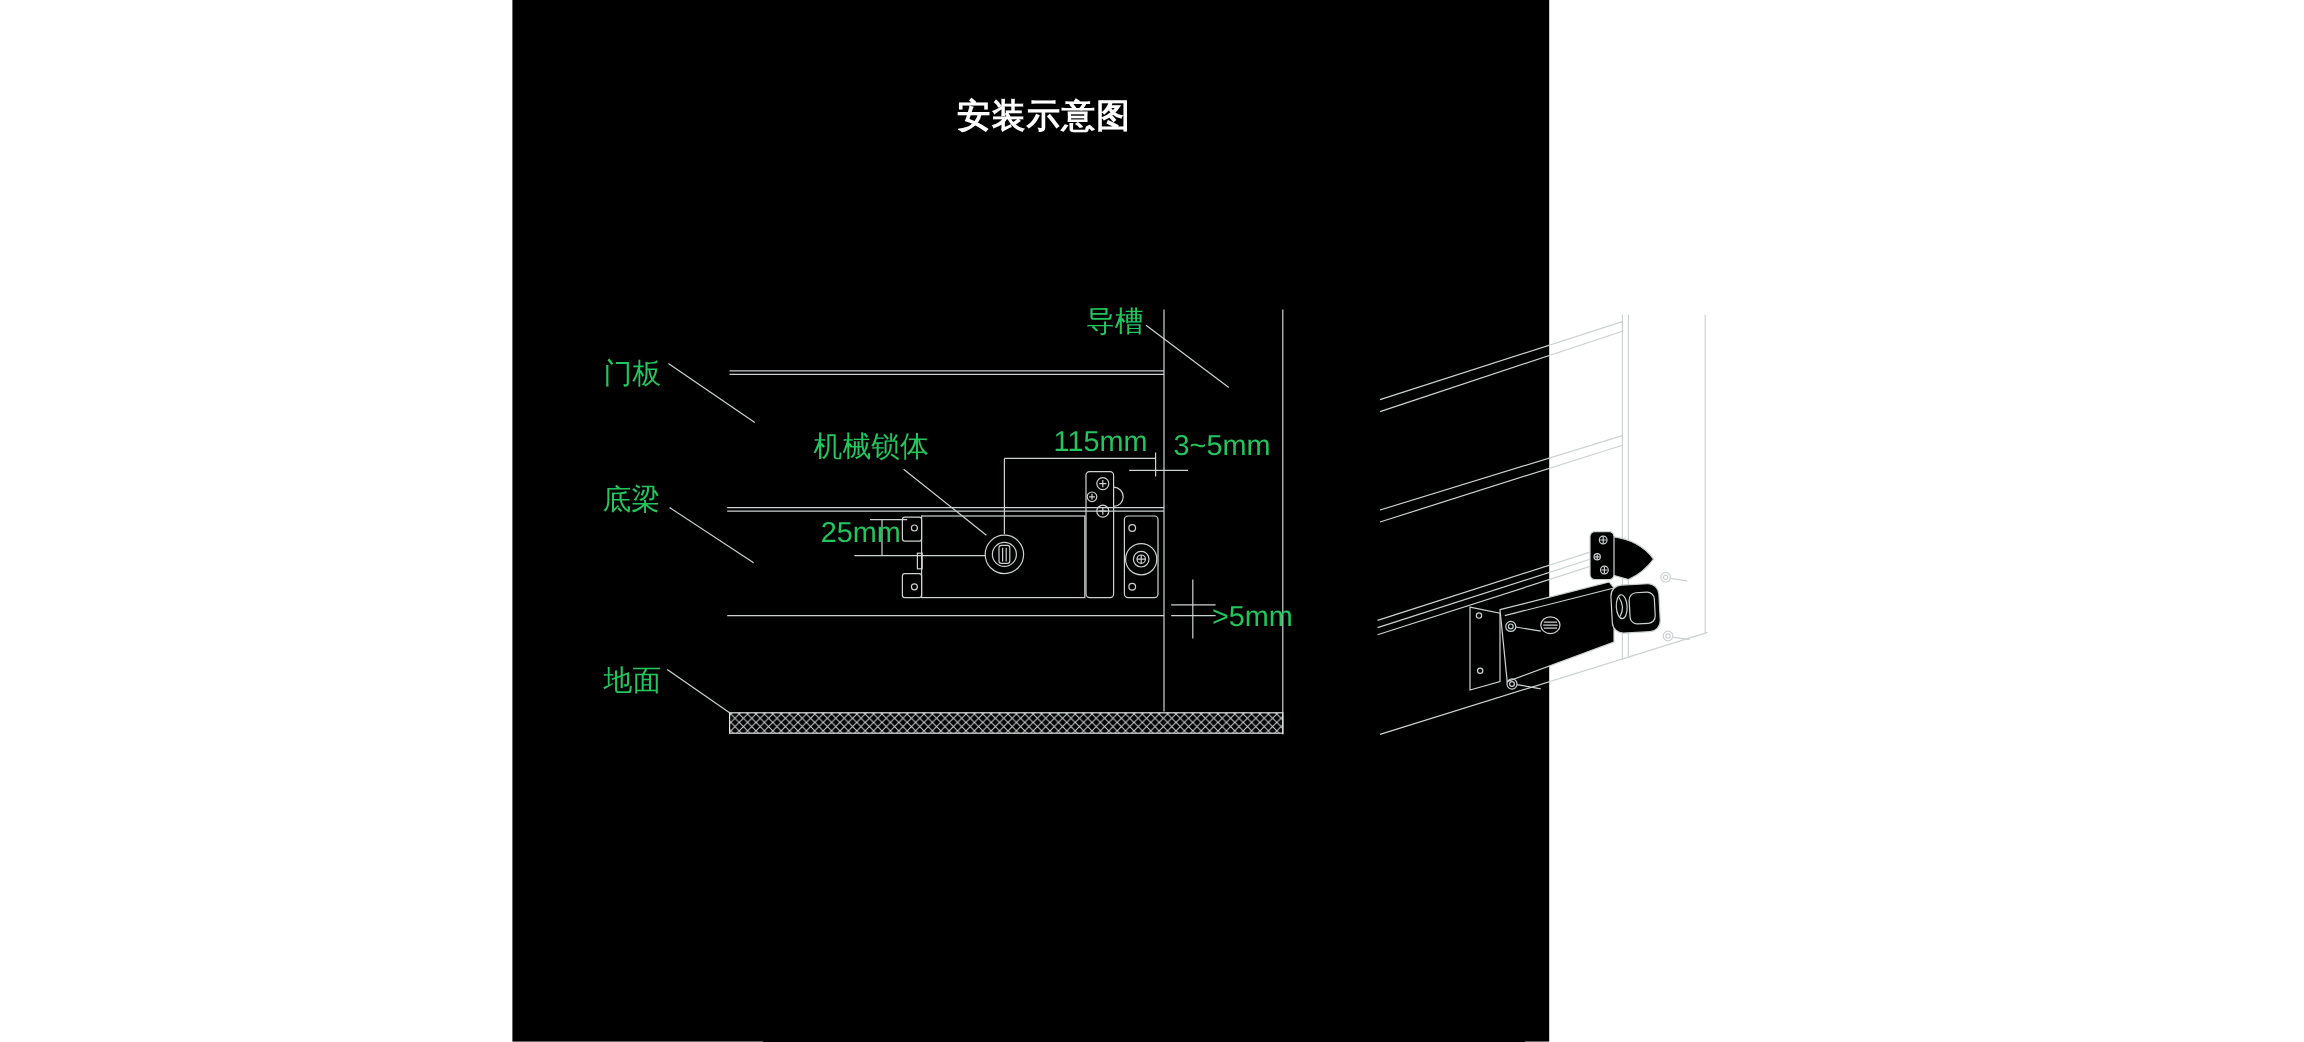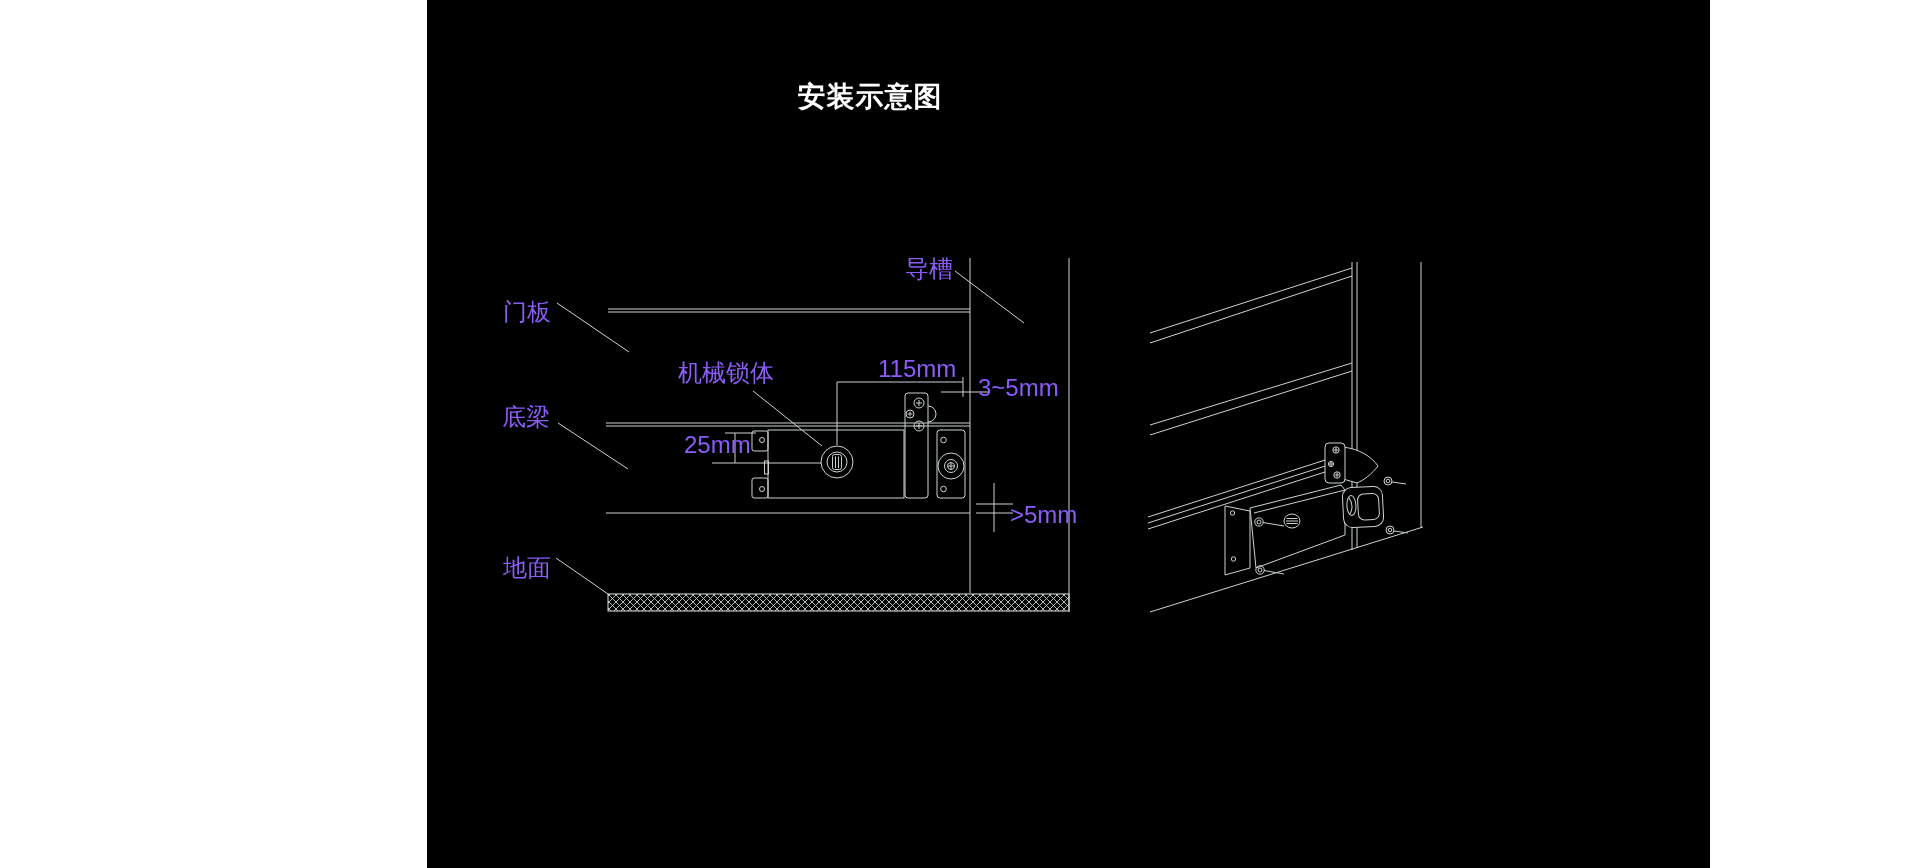--- a/index.html
+++ b/index.html
@@ -1,24 +1,24 @@
 <!DOCTYPE html>
 <html><head>
 <meta charset="utf-8">
 <style>
   html,body{margin:0;padding:0;background:#ffffff;}
   body{width:1920px;height:868px;position:relative;font-family:"Liberation Sans",sans-serif;overflow:hidden;}
-  .canvas{position:absolute;left:427px;top:0;width:1283px;height:868px;background:#000;}
+  .canvas{position:absolute;left:427px;top:0;width:864px;height:868px;background:#000;}
   .canvas svg{position:absolute;left:0;top:0;}
   .title{
     position:absolute;left:443px;top:78px;transform:translateX(-50%);
     color:#fff;font-size:28px;font-weight:bold;letter-spacing:1px;white-space:nowrap;
   }
   .lbl{
-    position:absolute;color:#8b5cf6;font-size:24px;line-height:1;white-space:nowrap;
+    position:absolute;color:#22c55e;font-size:24px;line-height:1;white-space:nowrap;
     font-weight:normal;
   }
   .dim{font-size:24px;}
 </style>
 </head>
 <body>
 
 <div class="canvas">
 
   <div class="title">安装示意图</div>
@@ -149,17 +149,17 @@
     </g>
   </svg>
 
   <div class="lbl" style="left:76px;top:300px">门板</div>
   <div class="lbl" style="left:75px;top:405px">底梁</div>
   <div class="lbl" style="left:76px;top:556px">地面</div>
   <div class="lbl" style="left:251px;top:361px">机械锁体</div>
   <div class="lbl" style="left:478px;top:257px">导槽</div>
 
   <div class="lbl dim" style="left:451px;top:357px">115mm</div>
-  <div class="lbl dim" style="left:551px;top:376px">3~5mm</div>
+  <div class="lbl dim" style="left:551px;top:360px">3~5mm</div>
   <div class="lbl dim" style="left:257px;top:433px">25mm</div>
   <div class="lbl dim" style="left:583px;top:503px">&gt;5mm</div>
 
 </div>
 
 </body></html>

